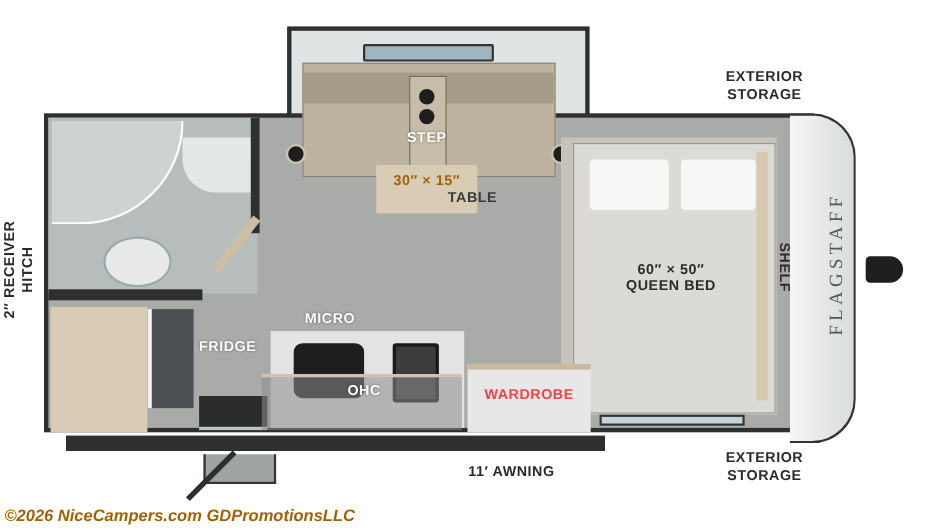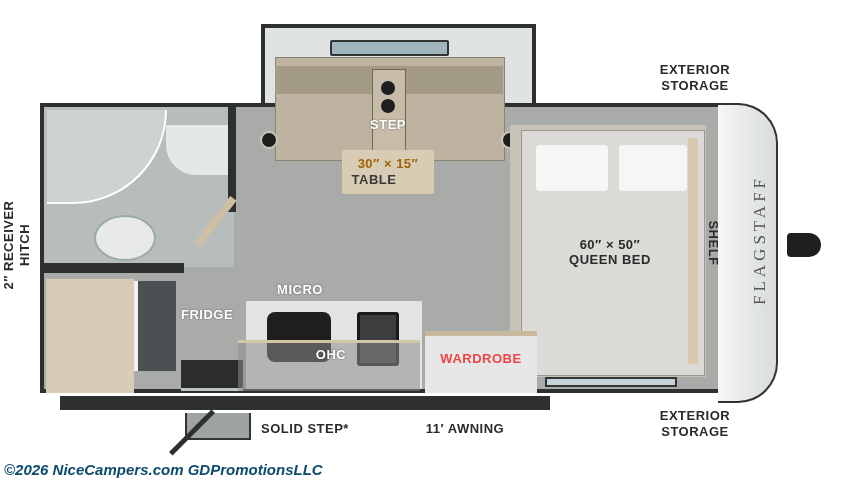--- a/index.html
+++ b/index.html
@@ -40,21 +40,21 @@
   <div class="abs" style="left:275px;top:66px;width:228px;height:28px;background:#a49b86;"></div>
   <div class="abs" style="left:372px;top:69px;width:32px;height:90px;background:#c6bca8;border:1px solid #6d6656;"></div>
   <div class="abs" style="left:381px;top:81px;width:14px;height:14px;background:#1e1e1e;border-radius:50%;"></div>
   <div class="abs" style="left:381px;top:99px;width:14px;height:14px;background:#1e1e1e;border-radius:50%;"></div>
   <div class="abs" style="left:260px;top:131px;width:14px;height:14px;background:#1e1e1e;border-radius:50%;border:2px solid #cfc7b5;"></div>
   <div class="abs" style="left:501px;top:131px;width:14px;height:14px;background:#1e1e1e;border-radius:50%;border:2px solid #cfc7b5;"></div>
   <div class="abs lbl-light" style="left:355px;top:117px;width:66px;">STEP</div>
 
   <div class="abs" style="left:342px;top:150px;width:92px;height:44px;background:#d8ccb4;border-radius:2px;"></div>
   <div class="abs lbl-dark" style="left:342px;top:156px;width:92px;font-weight:bold;color:#a16207;">30″ × 15″</div>
-  <div class="abs lbl-dark" style="left:328px;top:172px;width:92px;color:#3a3a3a;">TABLE</div>
+  <div class="abs lbl-dark" style="left:360px;top:172px;width:92px;color:#3a3a3a;text-align:right;">TABLE</div>
 
   <div class="abs" style="left:510px;top:125px;width:196px;height:252px;background:#c8c3b8;"></div>
   <div class="abs" style="left:521px;top:130px;width:182px;height:244px;background:#dcdad6;border:1px solid #9a9892;"></div>
   <div class="abs" style="left:536px;top:145px;width:72px;height:46px;background:#f6f6f4;border-radius:4px;"></div>
   <div class="abs" style="left:619px;top:145px;width:68px;height:46px;background:#f6f6f4;border-radius:4px;"></div>
   <div class="abs" style="left:688px;top:138px;width:10px;height:226px;background:#d8c9ae;"></div>
   <div class="abs lbl-dark" style="left:555px;top:237px;width:110px;">60″ × 50″</div>
   <div class="abs lbl-dark" style="left:555px;top:252px;width:110px;">QUEEN BED</div>
   <div class="abs lbl-dark rotr" style="left:688px;top:235px;width:50px;">SHELF</div>
   <div class="abs" style="left:545px;top:377px;width:128px;height:6px;background:#c4d4da;border:2px solid #333;"></div>
@@ -89,18 +89,17 @@
   <div>EXTERIOR</div>
   <div>STORAGE</div>
 </div>
 
 <div class="abs lbl-dark" style="left:640px;top:408px;width:110px;">
   <div>EXTERIOR</div>
   <div>STORAGE</div>
 </div>
 
 <div class="abs lbl-dark" style="left:250px;top:421px;width:110px;">
-  <div>SOLID STEP*</div>
 </div>
 
 <div class="abs lbl-dark" style="left:405px;top:421px;width:120px;">11′ AWNING</div>
 
-<div class="abs" style="left:4px;top:461px;font-size:15px;font-weight:bold;font-style:italic;color:#0c4a6e;">©2026 NiceCampers.com GDPromotionsLLC</div>
+<div class="abs" style="left:4px;top:461px;font-size:15px;font-weight:bold;font-style:italic;color:#a16207;">©2026 NiceCampers.com GDPromotionsLLC</div>
 
 </body></html>

